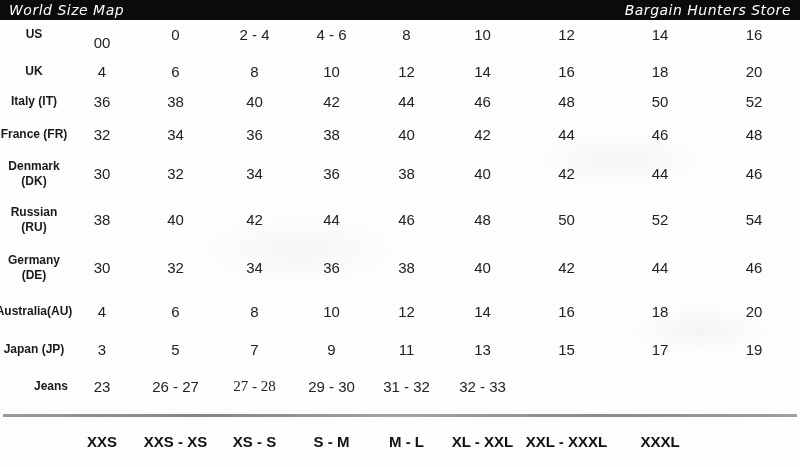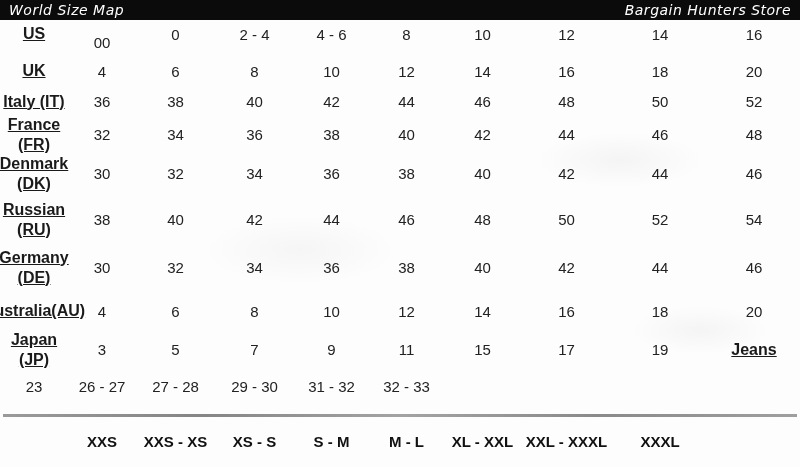--- a/index.html
+++ b/index.html
@@ -43,24 +43,23 @@
     display: flex;
     flex-direction: column;
     align-items: center;
     justify-content: center;
     text-align: center;
     font-size: 15px;
     color: #222;
   }
   .cell.rowlabel {
     font-weight: bold;
-    font-size: 16px;
+    font-size: 12px;
     line-height: 1.25;
     color: #1a1a1a;
-    text-decoration: underline;
   }
   .divider {
     height: 3px;
     margin: 9px 3px 0 3px;
     background: linear-gradient(90deg, #9a9a9a, #858585 25%, #a3a3a3 50%, #8a8a8a 75%, #9f9f9f);
   }
   .footer-grid .cell {
     font-weight: bold;
     height: 48px;
     font-size: 15px;
@@ -176,29 +175,30 @@
       <div class="cell" style="height: 40px;">18</div>
       <div class="cell" style="height: 40px;">20</div>
       <div class="cell rowlabel" style="height: 37px;">
         <span>Japan (JP)</span>
       </div>
       <div class="cell" style="height: 37px;">3</div>
       <div class="cell" style="height: 37px;">5</div>
       <div class="cell" style="height: 37px;">7</div>
       <div class="cell" style="height: 37px;">9</div>
       <div class="cell" style="height: 37px;">11</div>
+      <div class="cell" style="height: 37px;">13</div>
       <div class="cell" style="height: 37px;">15</div>
       <div class="cell" style="height: 37px;">17</div>
       <div class="cell" style="height: 37px;">19</div>
-      <div class="cell rowlabel" style="height: 37px;">
+      <div class="cell rowlabel" style="height: 37px; align-items: flex-end;">
         <span>Jeans</span>
       </div>
       <div class="cell" style="height: 37px;">23</div>
       <div class="cell" style="height: 37px;">26 - 27</div>
-      <div class="cell" style="height: 37px;">27 - 28</div>
+      <div class="cell" style="height: 37px; font-family: Liberation Serif, serif;">27 - 28</div>
       <div class="cell" style="height: 37px;">29 - 30</div>
       <div class="cell" style="height: 37px;">31 - 32</div>
       <div class="cell" style="height: 37px;">32 - 33</div>
       <div class="cell" style="height: 37px;"></div>
       <div class="cell" style="height: 37px;"></div>
     </div>
 
   <div class="divider"></div>
 
   <div class="grid footer-grid" id="footer-grid">

